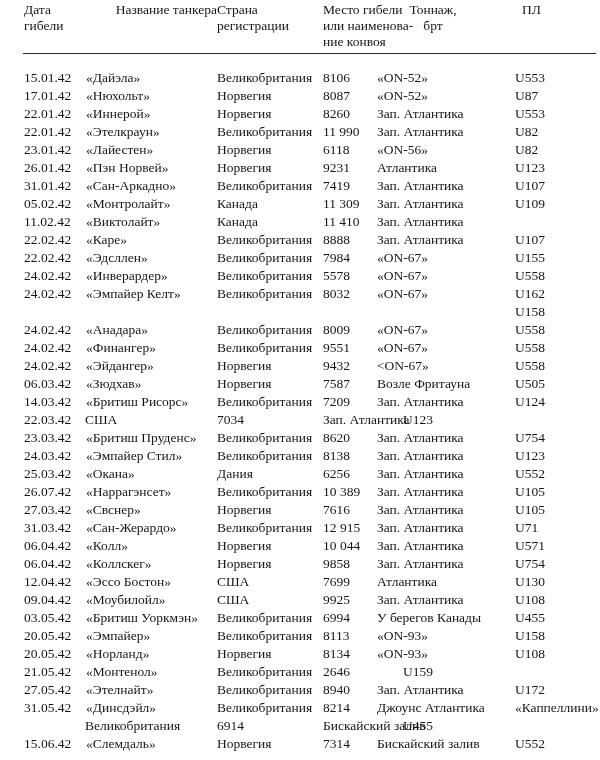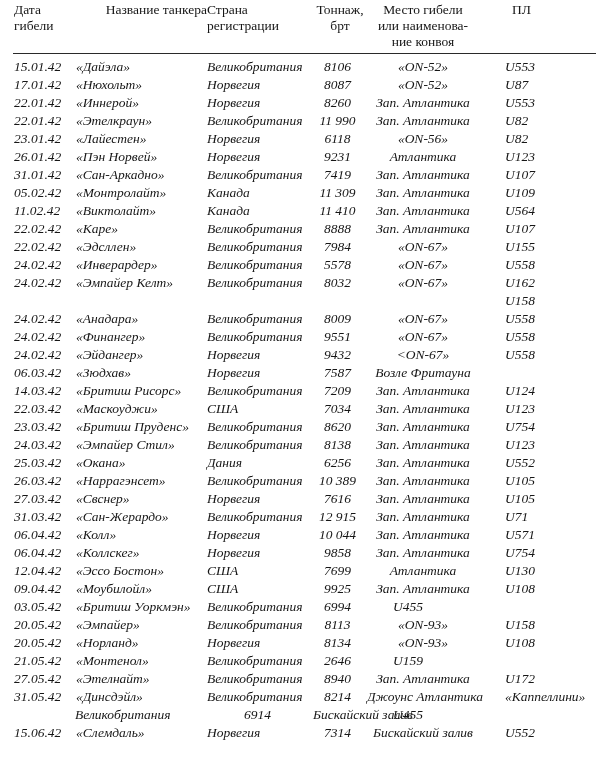--- a/index.html
+++ b/index.html
@@ -5,80 +5,80 @@
   * { margin: 0; padding: 0; box-sizing: border-box; }
   html, body {
     width: 600px;
     background: #ffffff;
     font-family: "Liberation Serif", "DejaVu Serif", serif;
     color: #161616;
   }
   .page {
     width: 600px;
     height: 760px;
-    padding: 2px 4px 0 13px;
+    padding: 2px 4px 0 23px;
     background: #ffffff;
     overflow: hidden;
   }
   .thead {
     display: grid;
     grid-template-columns: 62px 132px 106px 54px 112px 1fr;
     font-size: 13.5px;
     line-height: 16px;
     padding-bottom: 3px;
     border-bottom: 1px solid #2a2a2a;
   }
   .th { white-space: nowrap; }
   .th.col-date    { text-align: left; padding-left: 1px; }
   .th.col-name    { text-align: right; }
   .th.col-country { text-align: left; padding-right: 20px; }
   .th.col-tonnage { text-align: center; }
   .th.col-place   { text-align: center; }
   .th.col-sub     { padding-left: 33px; }
-  .tbody { margin-top: 4px; font-style: italic; }
+  .tbody { margin-top: 15px; }
   .tr {
     display: grid;
     grid-template-columns: 62px 132px 106px 54px 112px 1fr;
     height: 18px;
     font-size: 13.5px;
     line-height: 18px;
   }
   .td { white-space: nowrap; overflow: visible; }
   .td.col-date    { padding-left: 1px; }
   .td.col-name    { padding-left: 1px; }
   .td.col-country { }
-  .td.col-tonnage { text-align: center; padding-right: 5px; }
-  .td.col-place   { text-align: center; }
+  .td.col-tonnage { text-align: left; padding-right: 5px; }
+  .td.col-place   { }
   .td.col-sub     { padding-left: 26px; }
 </style>
 </head>
 <body>
 
 <div class="page">
   <div class="thead" id="thead">
       <div class="th col-date">
         <div class="th-line">Дата</div>
         <div class="th-line">гибели</div>
       </div>
       <div class="th col-name">
         <div class="th-line">Название танкера</div>
       </div>
       <div class="th col-country">
         <div class="th-line">Страна</div>
         <div class="th-line">регистрации</div>
       </div>
-      <div class="th col-tonnage">
-        <div class="th-line">Тоннаж,</div>
-        <div class="th-line">брт</div>
-      </div>
       <div class="th col-place">
         <div class="th-line">Место гибели</div>
         <div class="th-line">или наименова-</div>
         <div class="th-line">ние конвоя</div>
       </div>
+      <div class="th col-tonnage">
+        <div class="th-line">Тоннаж,</div>
+        <div class="th-line">брт</div>
+      </div>
       <div class="th col-sub">
         <div class="th-line">ПЛ</div>
       </div>
     </div>
   <div class="tbody" id="tbody">
       <div class="tr">
         <div class="td col-date">15.01.42</div>
         <div class="td col-name">«Дайэла»</div>
         <div class="td col-country">Великобритания</div>
         <div class="td col-tonnage">8106</div>
@@ -140,21 +140,20 @@
         <div class="td col-tonnage">11 309</div>
         <div class="td col-place">Зап. Атлантика</div>
         <div class="td col-sub">U109</div>
       </div>
       <div class="tr">
         <div class="td col-date">11.02.42</div>
         <div class="td col-name">«Виктолайт»</div>
         <div class="td col-country">Канада</div>
         <div class="td col-tonnage">11 410</div>
         <div class="td col-place">Зап. Атлантика</div>
-        <div class="td col-sub">U564</div>
       </div>
       <div class="tr">
         <div class="td col-date">22.02.42</div>
         <div class="td col-name">«Каре»</div>
         <div class="td col-country">Великобритания</div>
         <div class="td col-tonnage">8888</div>
         <div class="td col-place">Зап. Атлантика</div>
         <div class="td col-sub">U107</div>
       </div>
       <div class="tr">
@@ -212,32 +211,32 @@
         <div class="td col-tonnage">9432</div>
         <div class="td col-place">&lt;ON-67»</div>
         <div class="td col-sub">U558</div>
       </div>
       <div class="tr">
         <div class="td col-date">06.03.42</div>
         <div class="td col-name">«Зюдхав»</div>
         <div class="td col-country">Норвегия</div>
         <div class="td col-tonnage">7587</div>
         <div class="td col-place">Возле Фритауна</div>
+        <div class="td col-sub">U505</div>
       </div>
       <div class="tr">
         <div class="td col-date">14.03.42</div>
         <div class="td col-name">«Бритиш Рисорс»</div>
         <div class="td col-country">Великобритания</div>
         <div class="td col-tonnage">7209</div>
         <div class="td col-place">Зап. Атлантика</div>
         <div class="td col-sub">U124</div>
       </div>
       <div class="tr">
         <div class="td col-date">22.03.42</div>
-        <div class="td col-name">«Маскоуджи»</div>
         <div class="td col-country">США</div>
         <div class="td col-tonnage">7034</div>
         <div class="td col-place">Зап. Атлантика</div>
         <div class="td col-sub">U123</div>
       </div>
       <div class="tr">
         <div class="td col-date">23.03.42</div>
         <div class="td col-name">«Бритиш Пруденс»</div>
         <div class="td col-country">Великобритания</div>
         <div class="td col-tonnage">8620</div>
@@ -254,21 +253,21 @@
       </div>
       <div class="tr">
         <div class="td col-date">25.03.42</div>
         <div class="td col-name">«Окана»</div>
         <div class="td col-country">Дания</div>
         <div class="td col-tonnage">6256</div>
         <div class="td col-place">Зап. Атлантика</div>
         <div class="td col-sub">U552</div>
       </div>
       <div class="tr">
-        <div class="td col-date">26.03.42</div>
+        <div class="td col-date">26.07.42</div>
         <div class="td col-name">«Наррагэнсет»</div>
         <div class="td col-country">Великобритания</div>
         <div class="td col-tonnage">10 389</div>
         <div class="td col-place">Зап. Атлантика</div>
         <div class="td col-sub">U105</div>
       </div>
       <div class="tr">
         <div class="td col-date">27.03.42</div>
         <div class="td col-name">«Свснер»</div>
         <div class="td col-country">Норвегия</div>
@@ -314,20 +313,21 @@
         <div class="td col-country">США</div>
         <div class="td col-tonnage">9925</div>
         <div class="td col-place">Зап. Атлантика</div>
         <div class="td col-sub">U108</div>
       </div>
       <div class="tr">
         <div class="td col-date">03.05.42</div>
         <div class="td col-name">«Бритиш Уоркмэн»</div>
         <div class="td col-country">Великобритания</div>
         <div class="td col-tonnage">6994</div>
+        <div class="td col-place">У берегов Канады</div>
         <div class="td col-sub">U455</div>
       </div>
       <div class="tr">
         <div class="td col-date">20.05.42</div>
         <div class="td col-name">«Эмпайер»</div>
         <div class="td col-country">Великобритания</div>
         <div class="td col-tonnage">8113</div>
         <div class="td col-place">«ON-93»</div>
         <div class="td col-sub">U158</div>
       </div>

